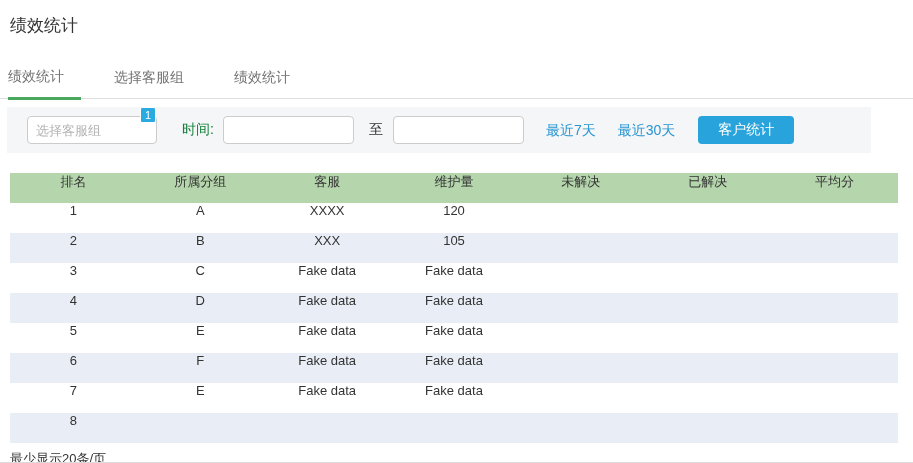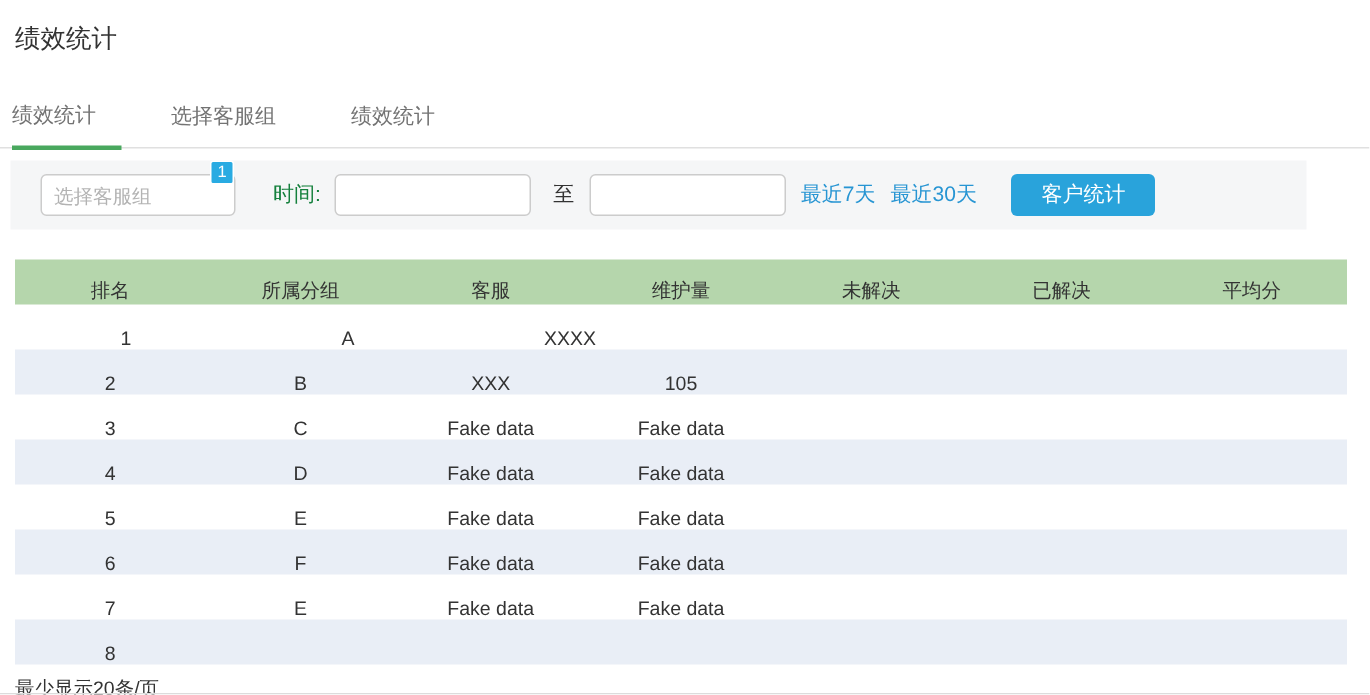--- a/index.html
+++ b/index.html
@@ -20,27 +20,27 @@
                   font-family:"Liberation Sans","DejaVu Sans",sans-serif; }
   .group-select::placeholder { color:#b3b3b3; }
   .badge { position:absolute; top:-9px; right:1px; min-width:16px; height:16px; line-height:14px;
            background:#29abe2; color:#fff; font-size:11px; text-align:center;
            border-radius:2px; border:1px solid #fff; padding:0 3px; }
   .time-label { font-size:14px; margin-left:25px; color:#15803d; }
   .date-input { width:131px; height:28px; border:1px solid #ccc; border-radius:4px;
                 background:#fff; margin-left:9px; font-size:13px; padding:0 8px;
                 font-family:"Liberation Sans","DejaVu Sans",sans-serif; }
   .to-label { font-size:14px; margin:0 6px 0 15px; color:#333; }
-  .quick-link { font-size:14px; color:#2795d3; margin-left:10px; text-decoration:none; cursor:pointer; }
+  .quick-link { font-size:14px; color:#2795d3; margin-left:22px; text-decoration:none; cursor:pointer; }
   .export-btn { margin-left:23px; width:96px; height:28px; background:#29a3db; color:#fff;
                 border:none; border-radius:4px; font-size:14px; cursor:pointer;
                 font-family:"Liberation Sans","DejaVu Sans",sans-serif; }
 
   .report-table { margin:20px 0 0 10px; width:888px; font-size:13px; }
-  .t-row { display:flex; height:30px; align-items:flex-end; }
+  .t-row { display:flex; height:30px; align-items:flex-start; }
   .t-row.head { background:#b5d6ac; font-size:13px; color:#333; }
   .t-row.stripe { background:#e9eef6; }
   .t-cell { flex:1; text-align:center; color:#333; overflow:hidden; white-space:nowrap; }
 
   .page-size-note { margin:7px 0 0 10px; font-size:13px; color:#333; }
   .bottom-line { position:absolute; left:0; bottom:0; width:913px; border-top:1px solid #dcdcdc; }
 </style>
 </head>
 <body>
 
@@ -73,20 +73,21 @@
       <div class="t-cell">维护量</div>
       <div class="t-cell">未解决</div>
       <div class="t-cell">已解决</div>
       <div class="t-cell">平均分</div>
     </div>
   <div id="table-body">
       <div class="t-row">
         <div class="t-cell">1</div>
         <div class="t-cell">A</div>
         <div class="t-cell">XXXX</div>
+        <div class="t-cell">120</div>
         <div class="t-cell"></div>
         <div class="t-cell"></div>
         <div class="t-cell"></div>
       </div>
       <div class="t-row stripe">
         <div class="t-cell">2</div>
         <div class="t-cell">B</div>
         <div class="t-cell">XXX</div>
         <div class="t-cell">105</div>
         <div class="t-cell"></div>

